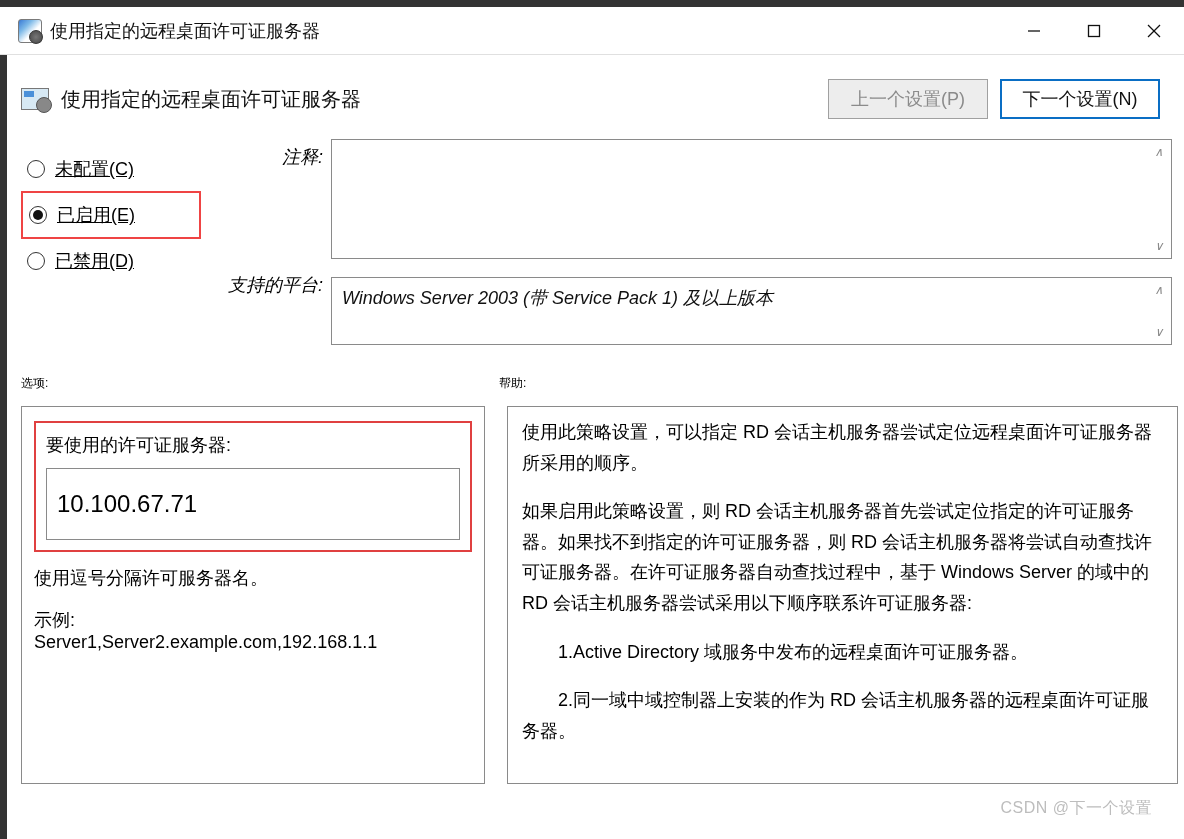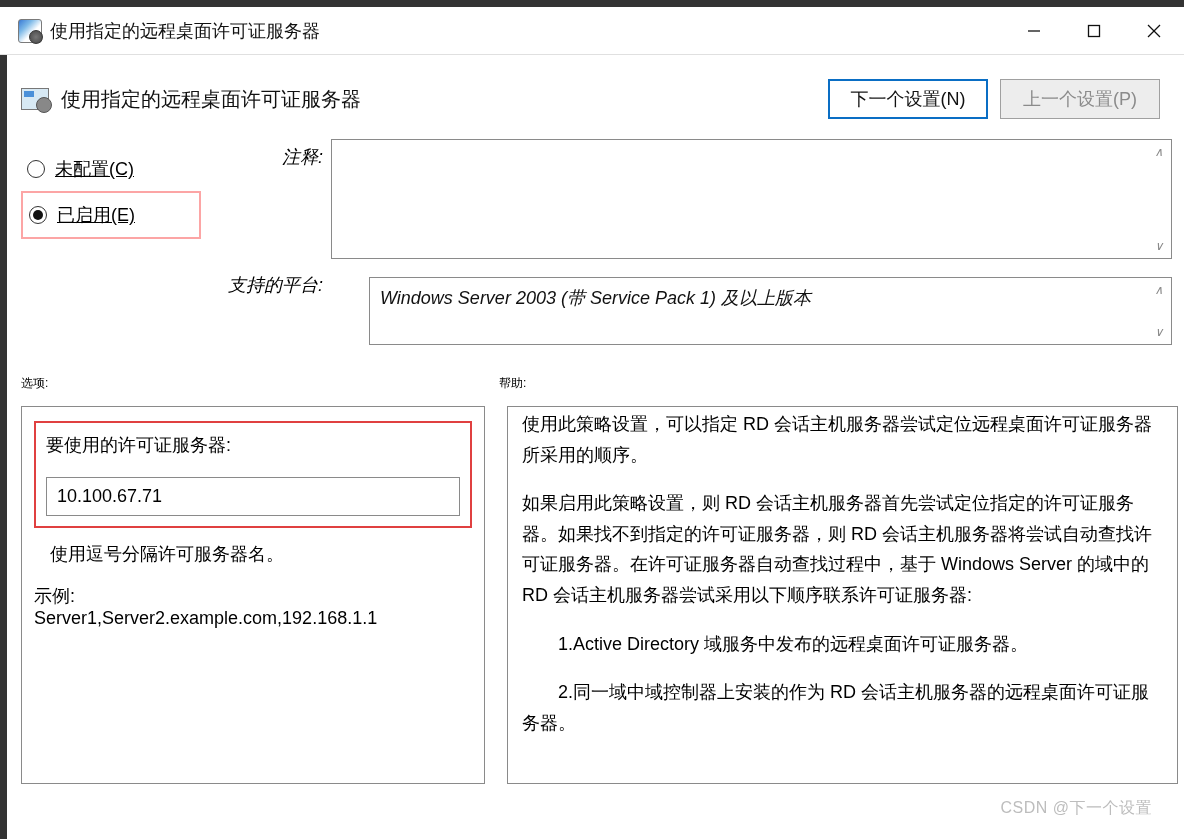--- a/index.html
+++ b/index.html
@@ -86,68 +86,68 @@
     .radios {
       width: 180px;
       padding-top: 8px;
     }
     .radio-item {
       display: flex; align-items: center;
       padding: 10px 6px;
       font-size: 18px;
       text-decoration: underline;
     }
-    .radio-item.highlight { border: 2px solid #fca5a5; }
+    .radio-item.highlight { border: 2px solid #ef4444; }
     .radio-circle {
       width: 18px; height: 18px; border-radius: 50%;
       border: 1.5px solid #333; margin-right: 10px;
       display: flex; align-items: center; justify-content: center;
     }
     .radio-circle .dot { width: 10px; height: 10px; border-radius: 50%; background: #111; }
     .right-col { flex: 1; padding-right: 6px; }
     .label-cell {
       width: 130px; text-align: right; font-size: 18px; padding-right: 8px;
       padding-top: 6px;
     }
     .textarea-box {
       border: 1.5px solid #8a8a8a; background: #fff;
       padding: 8px 10px; font-size: 18px; color: #111;
       position: relative;
     }
     .comment-box { height: 120px; }
-    .platform-box { height: 68px; margin-top: 10px; margin-left: 38px; }
+    .platform-box { height: 68px; margin-top: 10px; }
     .scroll-arrow {
       position: absolute; right: 4px; width: 16px; height: 16px;
       display: flex; align-items: center; justify-content: center;
       color: #8a8a8a; font-size: 12px;
     }
     .row-line { display: flex; margin-bottom: 8px; font-style: italic; }
     .section-label { font-size: 12px; margin: 22px 0 14px 0; }
     .lower { display: flex; gap: 22px; }
     .options-pane {
       width: 464px;
       border: 1.5px solid #8a8a8a;
       padding: 14px 12px;
       font-size: 18px;
     }
     .help-pane {
       flex: 1;
       border: 1.5px solid #8a8a8a;
-      padding: 2px 14px;
+      padding: 10px 14px;
       font-size: 18px;
       line-height: 1.7;
       height: 378px;
       overflow: hidden;
     }
     .red-box { border: 2px solid #e04040; padding: 10px; margin-bottom: 10px; }
     .input-field {
       border: 1.5px solid #8a8a8a; width: 100%;
-      padding: 8px 10px; font-size: 18px; margin-top: 20px; background:#fff;
-    }
-    .hint { margin-top: 14px; margin-left: 16px; }
+      padding: 21px 10px; font-size: 24px; margin-top: 11px; background:#fff;
+    }
+    .hint { margin-top: 14px; }
     .example-head { margin-top: 18px; }
     .help-pane p { margin-bottom: 18px; }
     .help-pane .indent { text-indent: 2em; }
     .watermark {
       position: absolute; right: 32px; bottom: 20px;
       color: #bdbdbd; font-size: 16px; letter-spacing: 0.5px;
       font-family: Arial, sans-serif;
     }
     .section-labels-row { display: flex; }
     .sec-left { width: 478px; }
@@ -182,40 +182,44 @@
 </div>
 
 <div class="leftbar"></div>
 
 <div class="content">
 
   <div class="header-row">
     <div class="small-icon"></div>
     <div class="header-title">使用指定的远程桌面许可证服务器</div>
     <div class="header-buttons">
+      <div class="btn disabled">
+        <span>上一个设置(P)</span>
+      </div>
       <div class="btn active">
         <span>下一个设置(N)</span>
-      </div>
-      <div class="btn disabled">
-        <span>上一个设置(P)</span>
       </div>
     </div>
   </div>
 
   <div class="config-row">
     <div class="radios">
       <div class="radio-item">
         <span class="radio-circle"></span>
         <span>未配置(C)</span>
       </div>
       <div class="radio-item highlight">
         <span class="radio-circle">
             <span class="dot"></span>
           </span>
         <span>已启用(E)</span>
+      </div>
+      <div class="radio-item">
+        <span class="radio-circle"></span>
+        <span>已禁用(D)</span>
       </div>
     </div>
 
     <div class="right-col">
       <div class="row-line">
         <div class="label-cell">注释:</div>
         <div class="textarea-box comment-box" style="flex:1;">
           <span></span>
           <div class="scroll-arrow" style="top:4px;">∧</div>
           <div class="scroll-arrow" style="bottom:4px;">∨</div>

